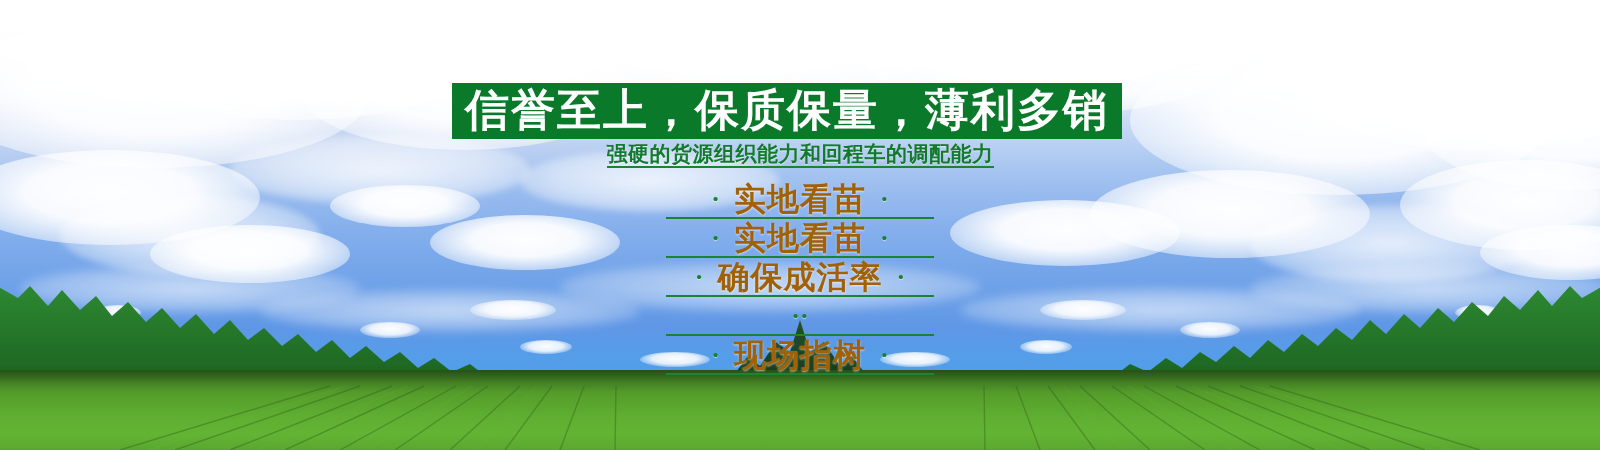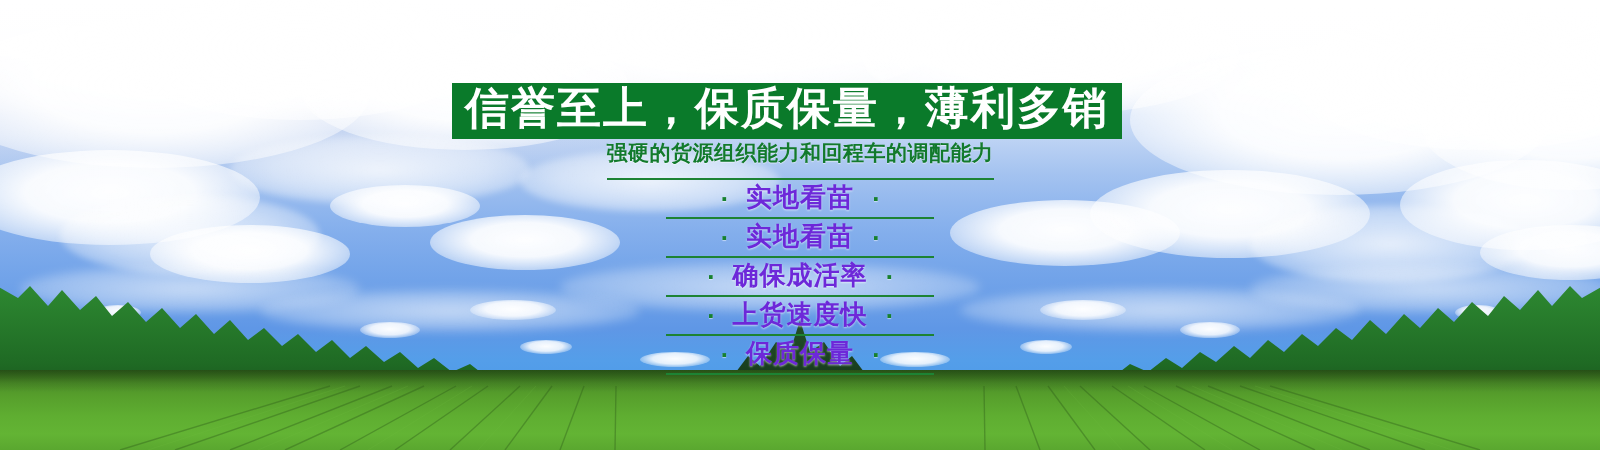--- a/index.html
+++ b/index.html
@@ -6,21 +6,21 @@
     margin: 0;
     padding: 0;
     background: #ffffff;
   }
 
   #banner {
     position: relative;
     width: 1600px;
     height: 450px;
     overflow: hidden;
-    font-family: Liberation Mono, monospace;
+    font-family: Liberation Serif, serif;
     user-select: none;
   }
 
   
   .sky {
     position: absolute;
     inset: 0;
     background:
       linear-gradient(to bottom,
         #fcfcfe 0%,
@@ -153,21 +153,21 @@
     top: 143px;
     text-align: center;
   }
   .subtitle {
     display: inline-block;
     color: #127a2c;
     font-size: 21px;
     font-weight: bold;
     letter-spacing: 0.5px;
     line-height: 1.1;
-    padding-bottom: 12px;
+    padding-bottom: 0;
     border-bottom: 2px solid #1d8334;
     white-space: nowrap;
     text-shadow: 0 1px 1px rgba(255,255,255,0.55);
   }
 
   .feature-list {
     position: absolute;
     left: 0; right: 0;
     top: 180px;
   }
@@ -185,22 +185,22 @@
   .feature-row.last { border-bottom: 2px solid #1d8334; }
 
   .feature-dot {
     color: #17812f;
     font-size: 26px;
     line-height: 1;
     font-weight: bold;
     text-shadow: 0 1px 1px rgba(255,255,255,0.5);
   }
   .feature-label {
-    color: #6d28d9;
-    font-size: 26px;
+    color: #a16207;
+    font-size: 32px;
     font-weight: bold;
     letter-spacing: 1px;
     line-height: 1;
     margin: 0 14px;
     white-space: nowrap;
     text-shadow: 0 1px 2px rgba(255,255,255,0.6);
   }
 </style>
 </head>
 <body>
@@ -387,26 +387,25 @@
       </div>
 
       <div class="feature-row">
         <span class="feature-dot">·</span>
         <span class="feature-label">确保成活率</span>
         <span class="feature-dot">·</span>
       </div>
 
       <div class="feature-row">
         <span class="feature-dot">·</span>
-        <span class="feature-label">上货速度快</span>
         <span class="feature-dot">·</span>
       </div>
 
       <div class="feature-row last">
         <span class="feature-dot">·</span>
-        <span class="feature-label">保质保量</span>
+        <span class="feature-label">现场指树</span>
         <span class="feature-dot">·</span>
       </div>
 
     </div>
   </div>
 
 </div>
 
 </body></html>

